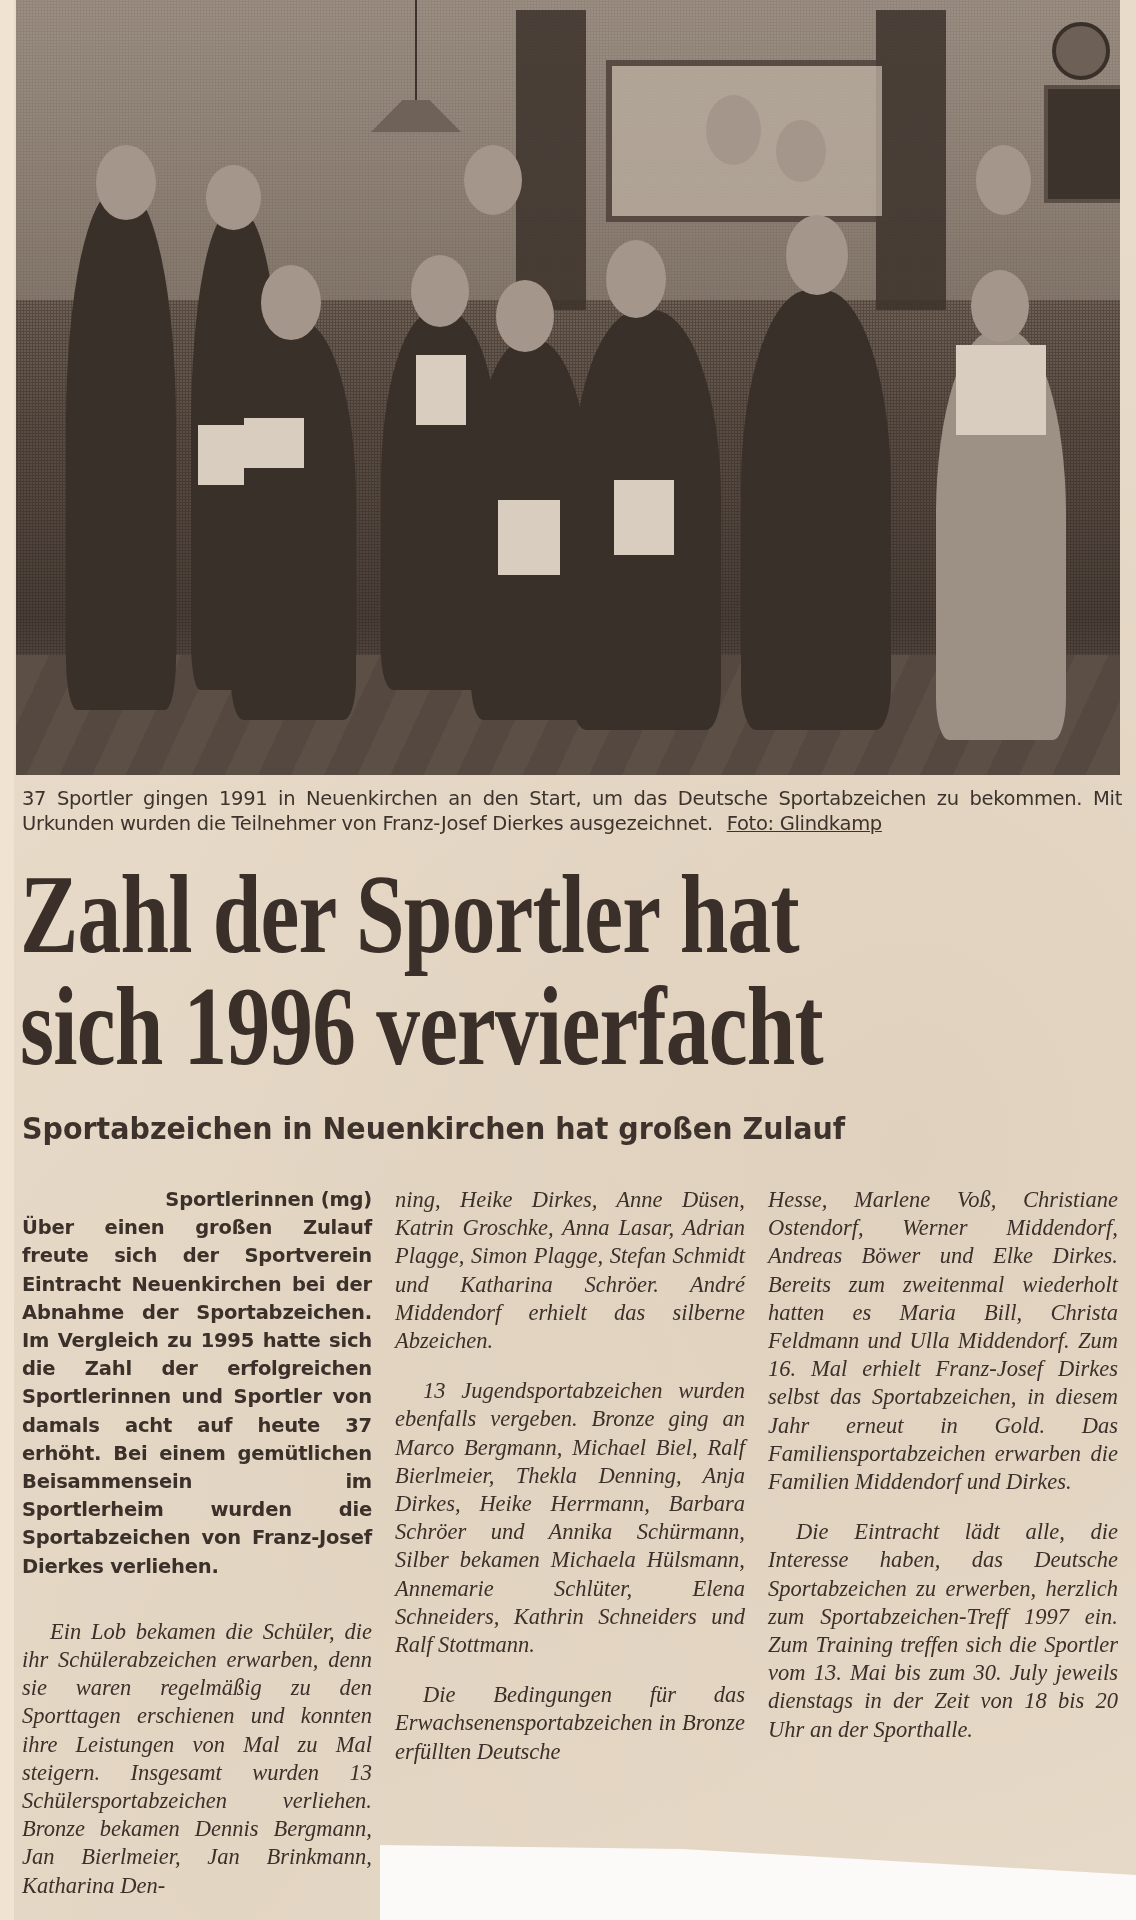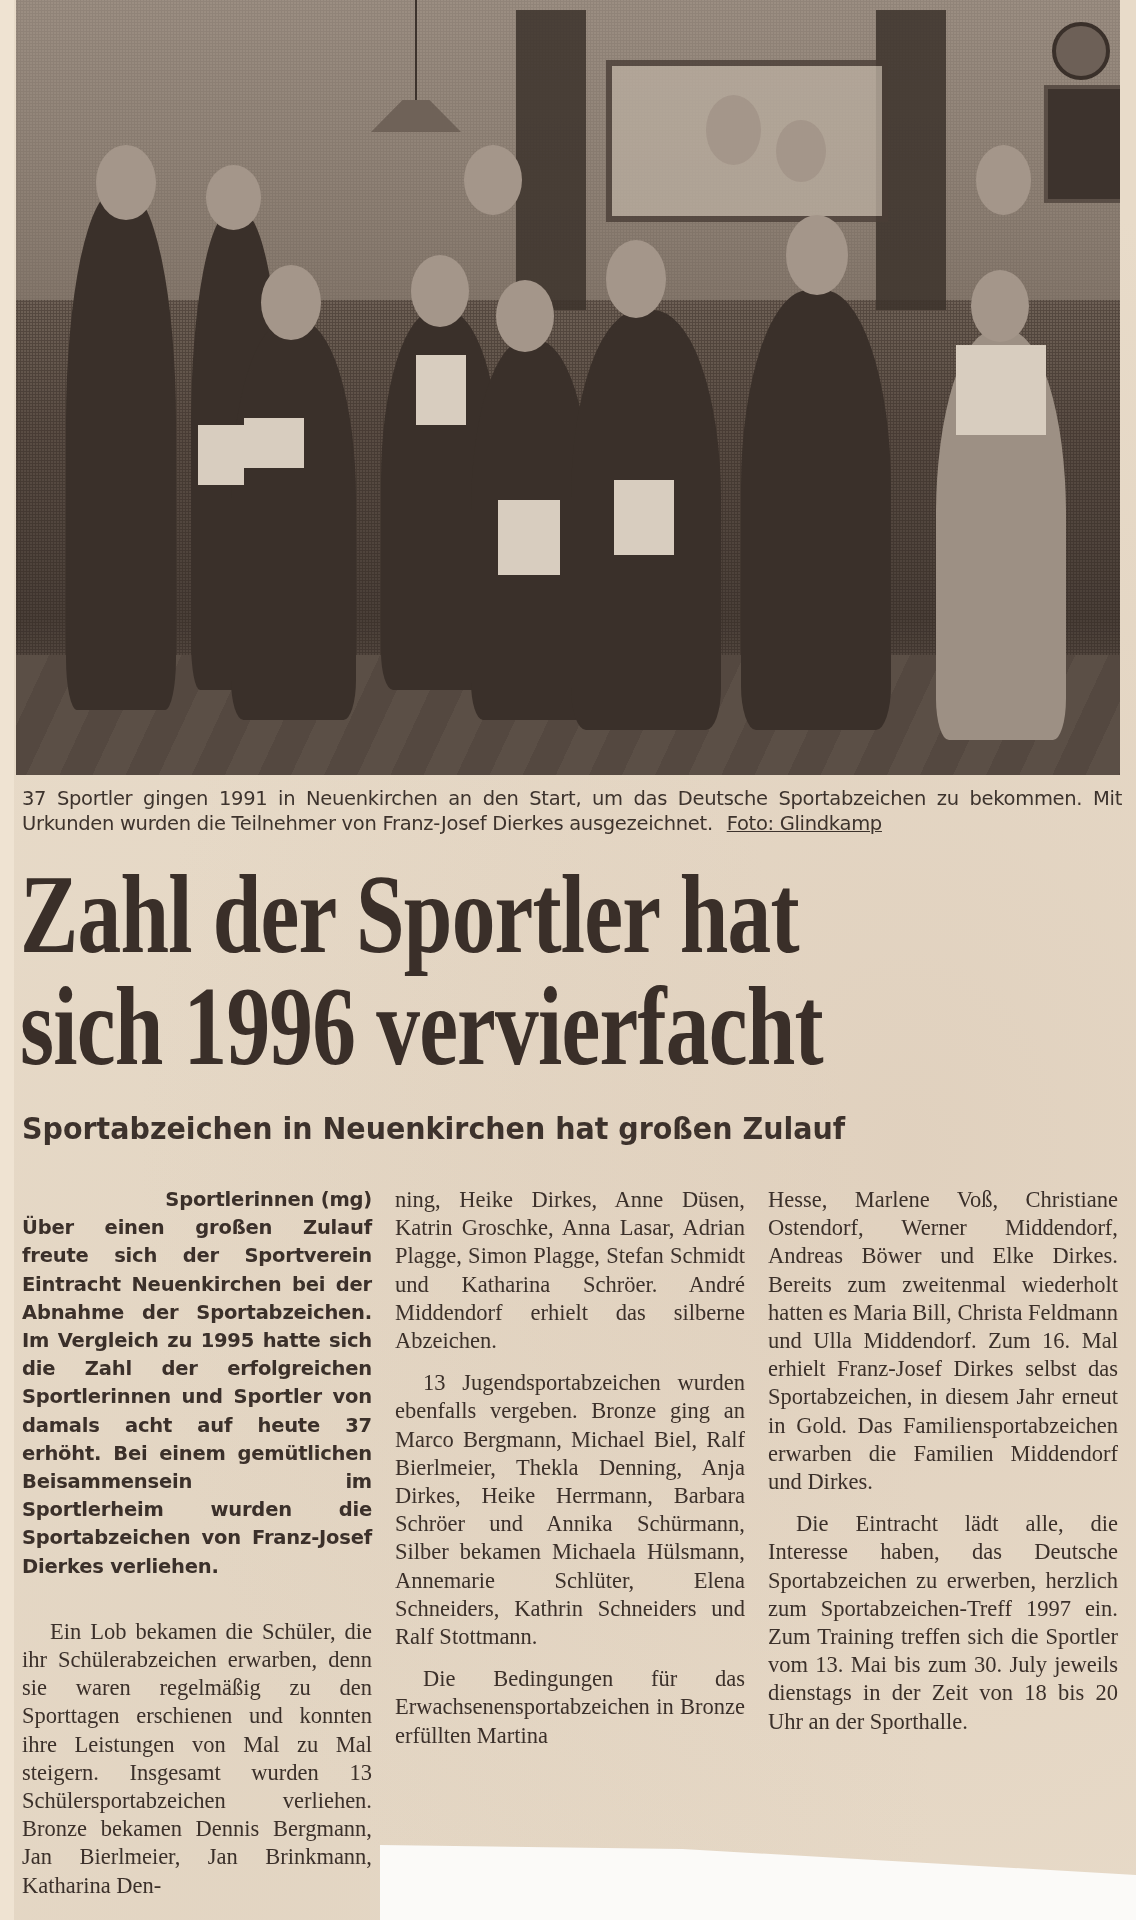--- a/index.html
+++ b/index.html
@@ -66,30 +66,30 @@
   }
 
   
   .col {
     position: absolute; top: 1186px; width: 350px;
     font-size: 21px; line-height: 28.2px; text-align: justify;
     color: #3b302a; hyphens: manual;
   }
   .col p { margin: 0; }
   .col .indent { text-indent: 28px; }
-  .col .gap { margin-top: 14px; }
+  .col .gap { margin-top: 22px; }
   .col1 { left: 22px; }
   .col2 { left: 395px; }
   .col3 { left: 768px; }
   .lead {
     font-family: "DejaVu Sans", sans-serif; font-weight: bold; font-size: 19.5px;
     line-height: 28.2px; letter-spacing: -0.2px;
   }
   .dateline { display:block; text-align: right; }
-  .serif { font-family: "Liberation Serif", serif; font-size: 22.5px; }
+  .serif { font-family: "Liberation Serif", serif; font-size: 22.5px; font-style: italic; }
 
   .torn-white {
     position: absolute; left: 380px; top: 1845px; width: 756px; height: 75px;
     background: #fbfaf8;
     clip-path: polygon(0 0, 40% 4px, 100% 30px, 100% 100%, 0 100%);
   }
 </style>
 </head>
 <body>
 
@@ -152,21 +152,21 @@
   <p class="lead">
     <span class="dateline">Sportlerinnen (mg)</span>
     <span>Über einen großen Zulauf freute sich der Sportverein Eintracht Neuenkirchen bei der Abnahme der Sportabzeichen. Im Vergleich zu 1995 hatte sich die Zahl der erfolgreichen Sportlerinnen und Sportler von damals acht auf heute 37 erhöht. Bei einem gemütlichen Beisammensein im Sportlerheim wurden die Sportabzeichen von Franz-Josef Dierkes verliehen.</span>
   </p>
   <p class="indent gap serif" style="margin-top:37px">Ein Lob bekamen die Schüler, die ihr Schülerabzeichen erwarben, denn sie waren regelmäßig zu den Sporttagen erschienen und konnten ihre Leistungen von Mal zu Mal steigern. Insgesamt wurden 13 Schülersportabzeichen verliehen. Bronze bekamen Dennis Bergmann, Jan Bierlmeier, Jan Brinkmann, Katharina Den-</p>
 </div>
 
 <div class="col col2 serif">
   <p>ning, Heike Dirkes, Anne Düsen, Katrin Groschke, Anna Lasar, Adrian Plagge, Simon Plagge, Stefan Schmidt und Katharina Schröer. André Middendorf erhielt das silberne Abzeichen.</p>
   <p class="indent gap">13 Jugendsportabzeichen wurden ebenfalls vergeben. Bronze ging an Marco Bergmann, Michael Biel, Ralf Bierlmeier, Thekla Denning, Anja Dirkes, Heike Herrmann, Barbara Schröer und Annika Schürmann, Silber bekamen Michaela Hülsmann, Annemarie Schlüter, Elena Schneiders, Kathrin Schneiders und Ralf Stottmann.</p>
-  <p class="indent gap">Die Bedingungen für das Erwachsenensportabzeichen in Bronze erfüllten Martina</p>
+  <p class="indent gap">Die Bedingungen für das Erwachsenensportabzeichen in Bronze erfüllten Deutsche</p>
 </div>
 
 <div class="col col3 serif">
   <p>Hesse, Marlene Voß, Christiane Ostendorf, Werner Middendorf, Andreas Böwer und Elke Dirkes. Bereits zum zweitenmal wiederholt hatten es Maria Bill, Christa Feldmann und Ulla Middendorf. Zum 16. Mal erhielt Franz-Josef Dirkes selbst das Sportabzeichen, in diesem Jahr erneut in Gold. Das Familiensportabzeichen erwarben die Familien Middendorf und Dirkes.</p>
   <p class="indent gap">Die Eintracht lädt alle, die Interesse haben, das Deutsche Sportabzeichen zu erwerben, herzlich zum Sportabzeichen-Treff 1997 ein. Zum Training treffen sich die Sportler vom 13. Mai bis zum 30. July jeweils dienstags in der Zeit von 18 bis 20 Uhr an der Sporthalle.</p>
 </div>
 
 <div class="torn-white"></div>
 
 </body></html>

